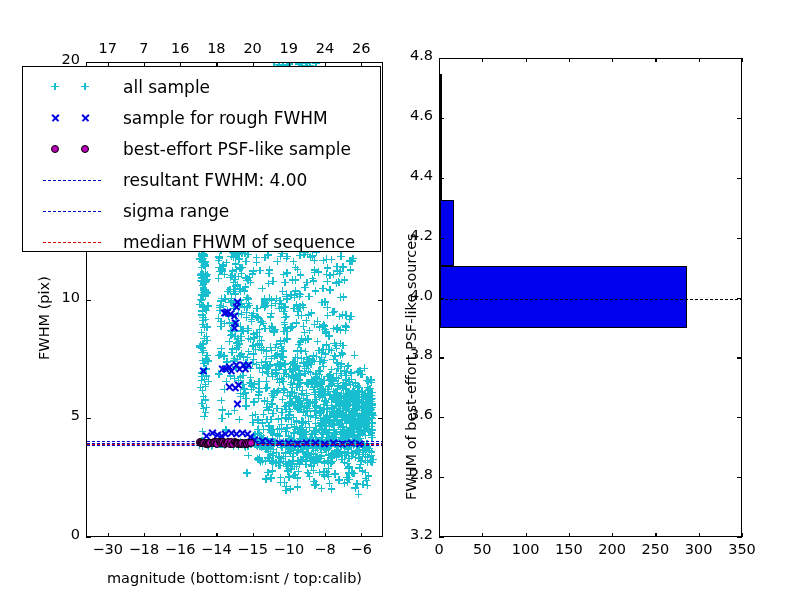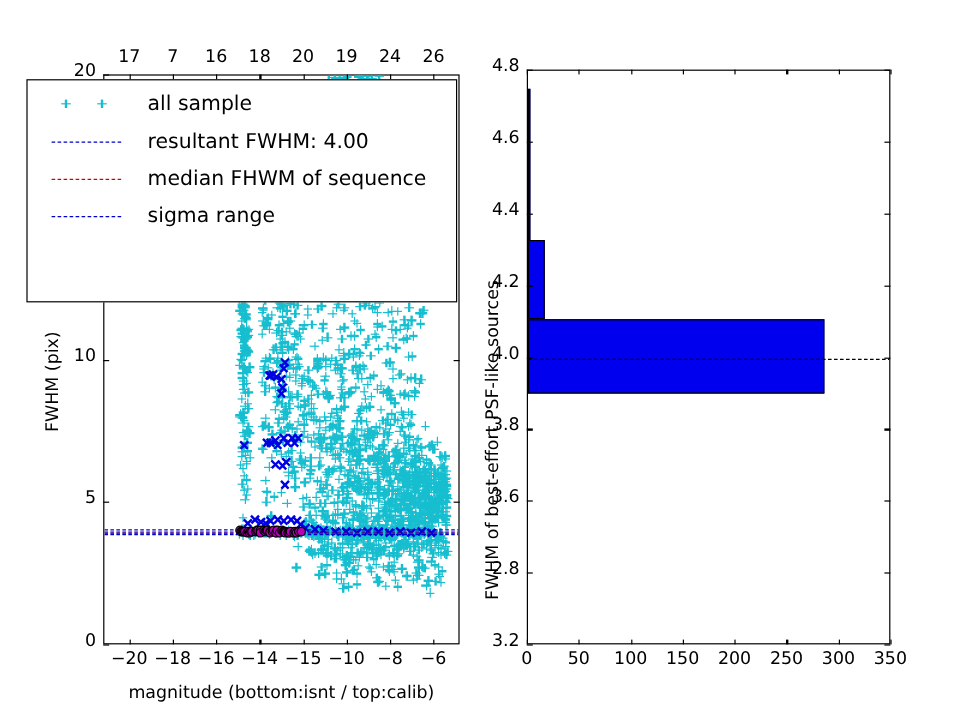--- a/index.html
+++ b/index.html
@@ -2132,40 +2132,54 @@
   <div class="legend" id="legend" style="left:22px;top:66px;width:359px;height:186px;padding:4px 0 0 8px;">
       <div class="lrow">
         <div class="lhandle">
           <div class="mk plus" style="left:24px;top:50%;"></div>
           <div class="mk plus" style="left:54px;top:50%;"></div>
         </div>
         <div class="ltext">all sample</div>
       </div>
       <div class="lrow">
         <div class="lhandle">
+          <div class="mk ex" style="left:24px;top:50%;"></div>
+          <div class="mk ex" style="left:54px;top:50%;"></div>
+        </div>
+        <div class="ltext">sample for rough FWHM</div>
+      </div>
+      <div class="lrow">
+        <div class="lhandle">
+          <div class="mk dot" style="left:24px;top:50%;"></div>
+          <div class="mk dot" style="left:54px;top:50%;"></div>
+        </div>
+        <div class="ltext">best-effort PSF-like sample</div>
+      </div>
+      <div class="lrow">
+        <div class="lhandle">
           <div class="lh-line" style="border-top:1.8px dashed #0000cc;width:58px;left:12px;"></div>
         </div>
         <div class="ltext">resultant FWHM: 4.00</div>
+      </div>
+      <div class="lrow">
+        <div class="lhandle">
+          <div class="lh-line" style="border-top:1.8px dashed #0000cc;width:58px;left:12px;"></div>
+        </div>
+        <div class="ltext">sigma range</div>
       </div>
       <div class="lrow">
         <div class="lhandle">
           <div class="lh-line" style="border-top:1.8px dashed #d40000;width:58px;left:12px;"></div>
         </div>
         <div class="ltext">median FHWM of sequence</div>
       </div>
-      <div class="lrow">
-        <div class="lhandle">
-          <div class="lh-line" style="border-top:1.8px dashed #0000cc;width:58px;left:12px;"></div>
-        </div>
-        <div class="ltext">sigma range</div>
-      </div>
     </div>
 
 <div class="tick" style="left:107.73170731707316px;top:533px;width:1.2px;height:4px;"></div>
-    <div class="tlab" style="left:81.73170731707316px;top:541px;width:52px;">−20</div>
+    <div class="tlab" style="left:81.73170731707316px;top:541px;width:52px;">−30</div>
     <div class="tick" style="left:143.9512195121951px;top:533px;width:1.2px;height:4px;"></div>
     <div class="tlab" style="left:117.95121951219511px;top:541px;width:52px;">−18</div>
     <div class="tick" style="left:180.1707317073171px;top:533px;width:1.2px;height:4px;"></div>
     <div class="tlab" style="left:154.1707317073171px;top:541px;width:52px;">−16</div>
     <div class="tick" style="left:216.39024390243904px;top:533px;width:1.2px;height:4px;"></div>
     <div class="tlab" style="left:190.39024390243904px;top:541px;width:52px;">−14</div>
     <div class="tick" style="left:252.609756097561px;top:533px;width:1.2px;height:4px;"></div>
     <div class="tlab" style="left:226.609756097561px;top:541px;width:52px;">−15</div>
     <div class="tick" style="left:288.82926829268297px;top:533px;width:1.2px;height:4px;"></div>
     <div class="tlab" style="left:262.82926829268297px;top:541px;width:52px;">−10</div>

